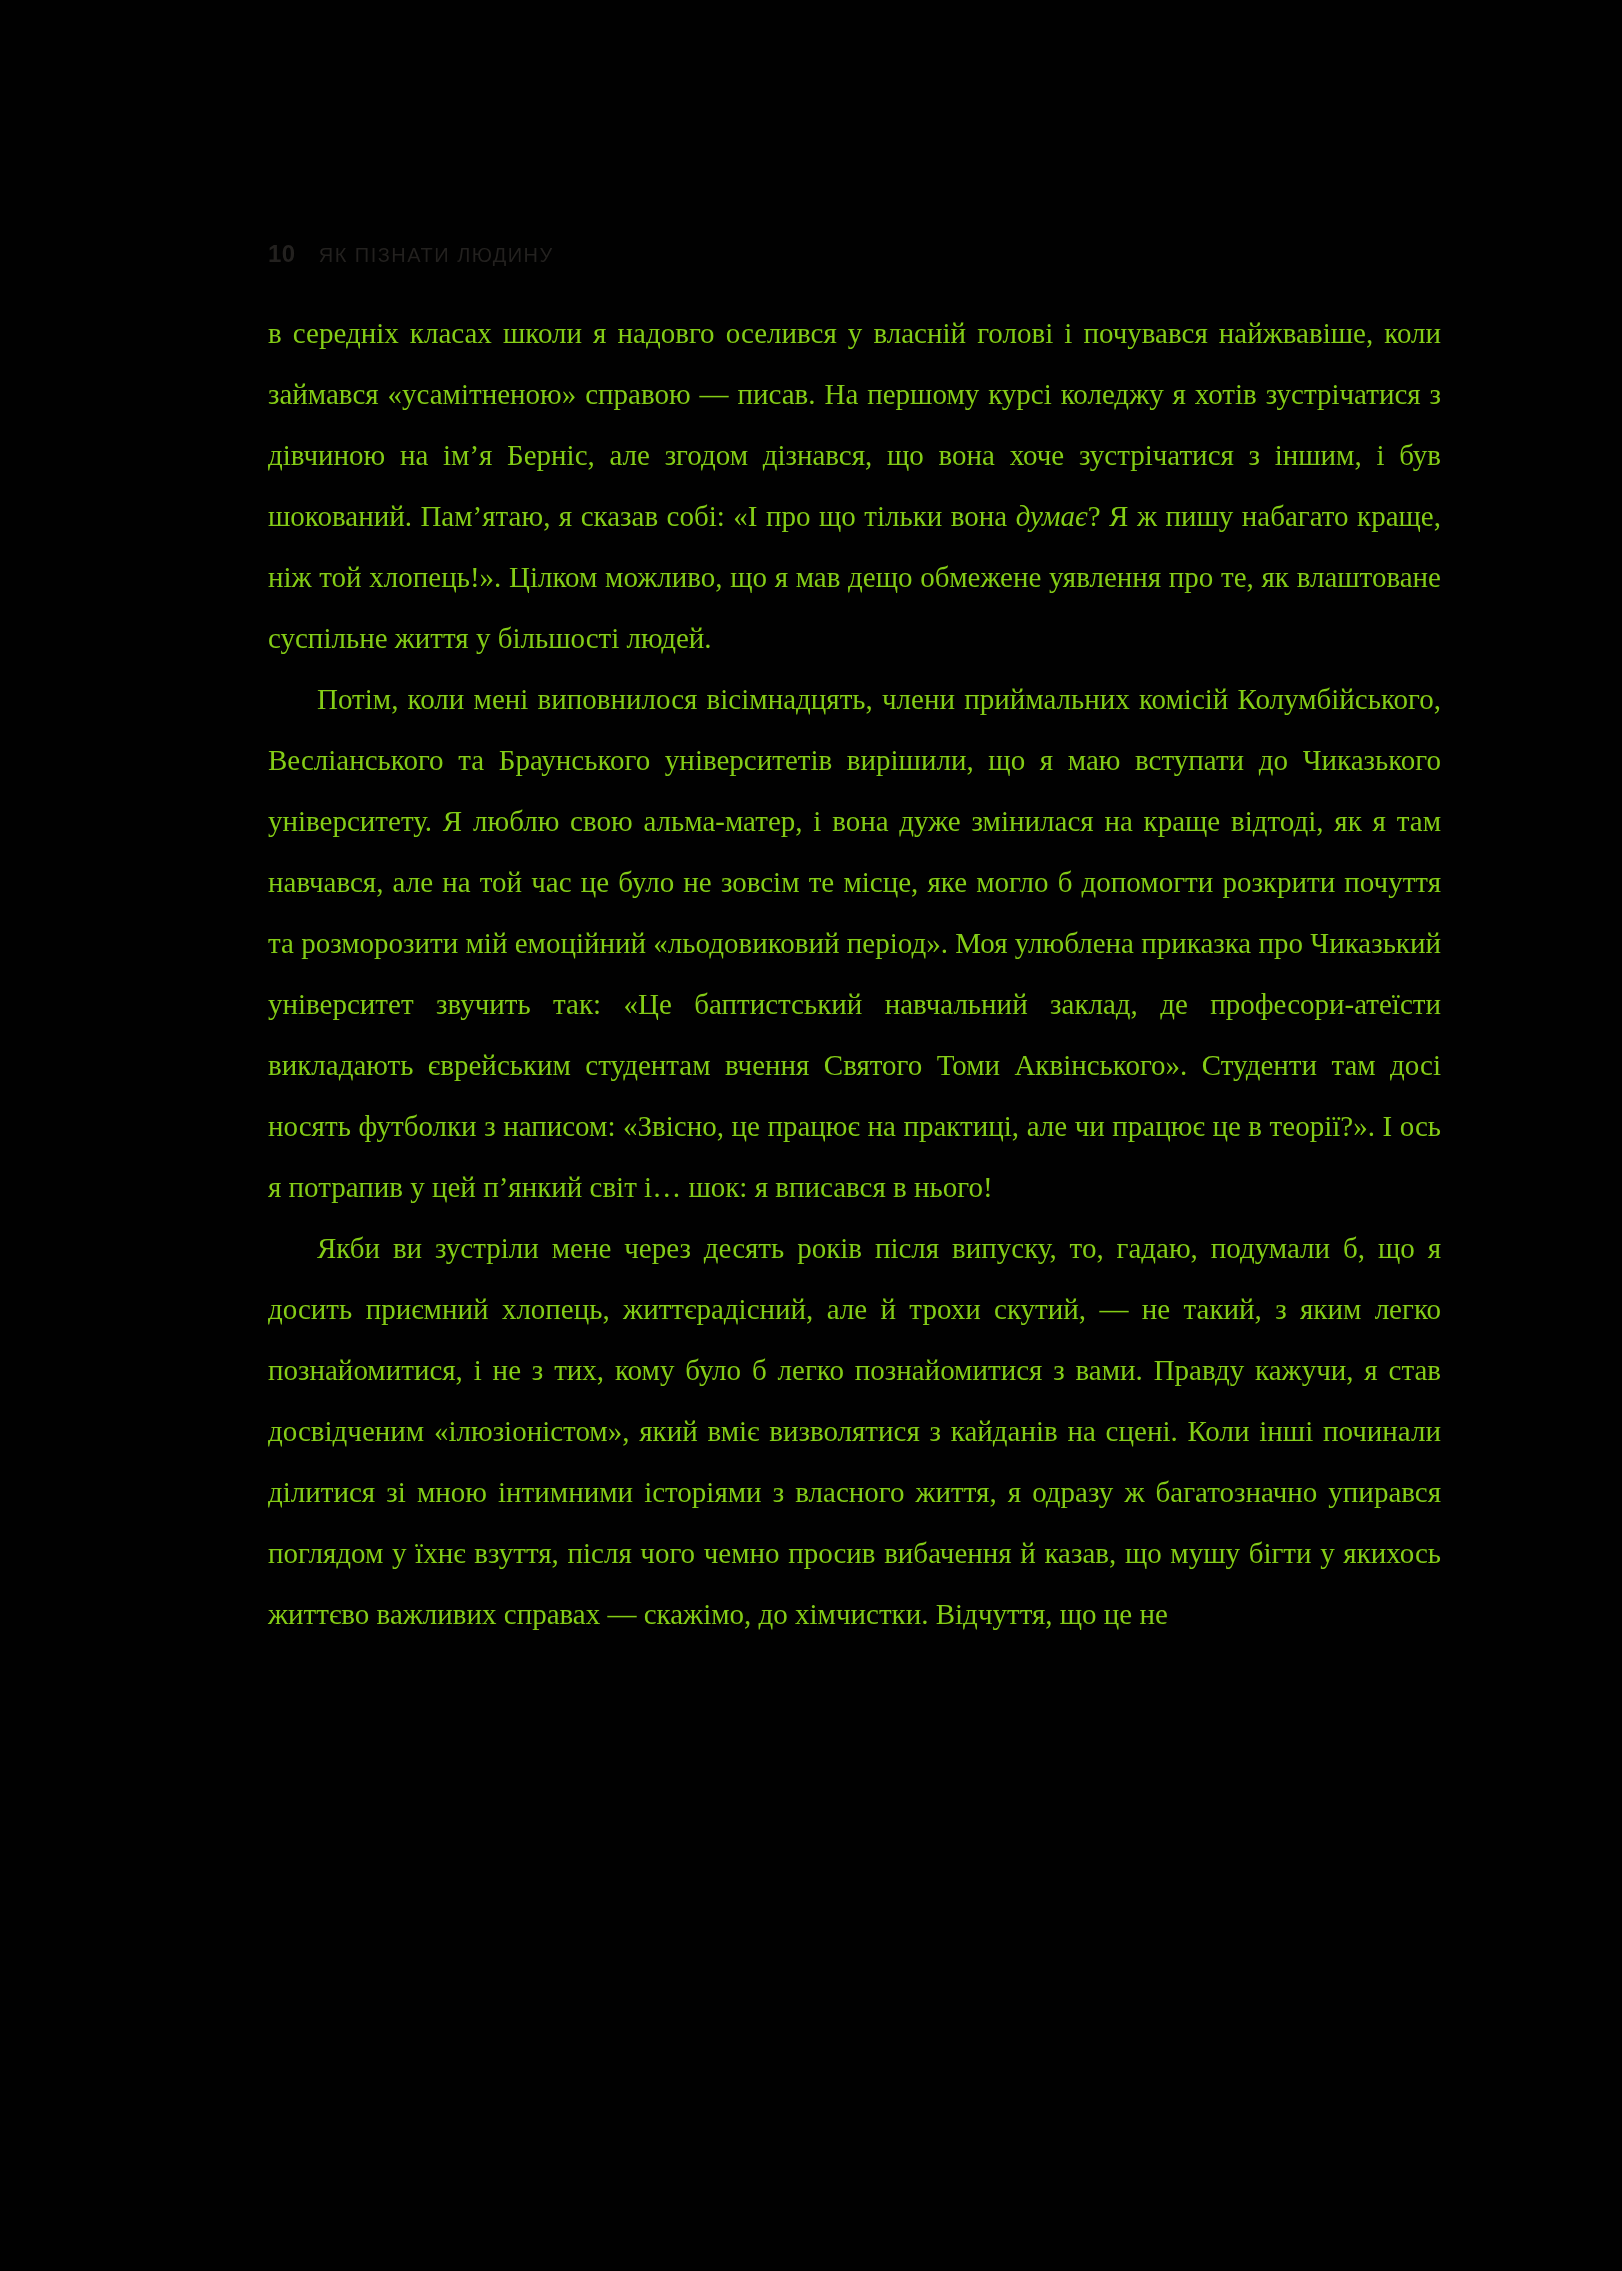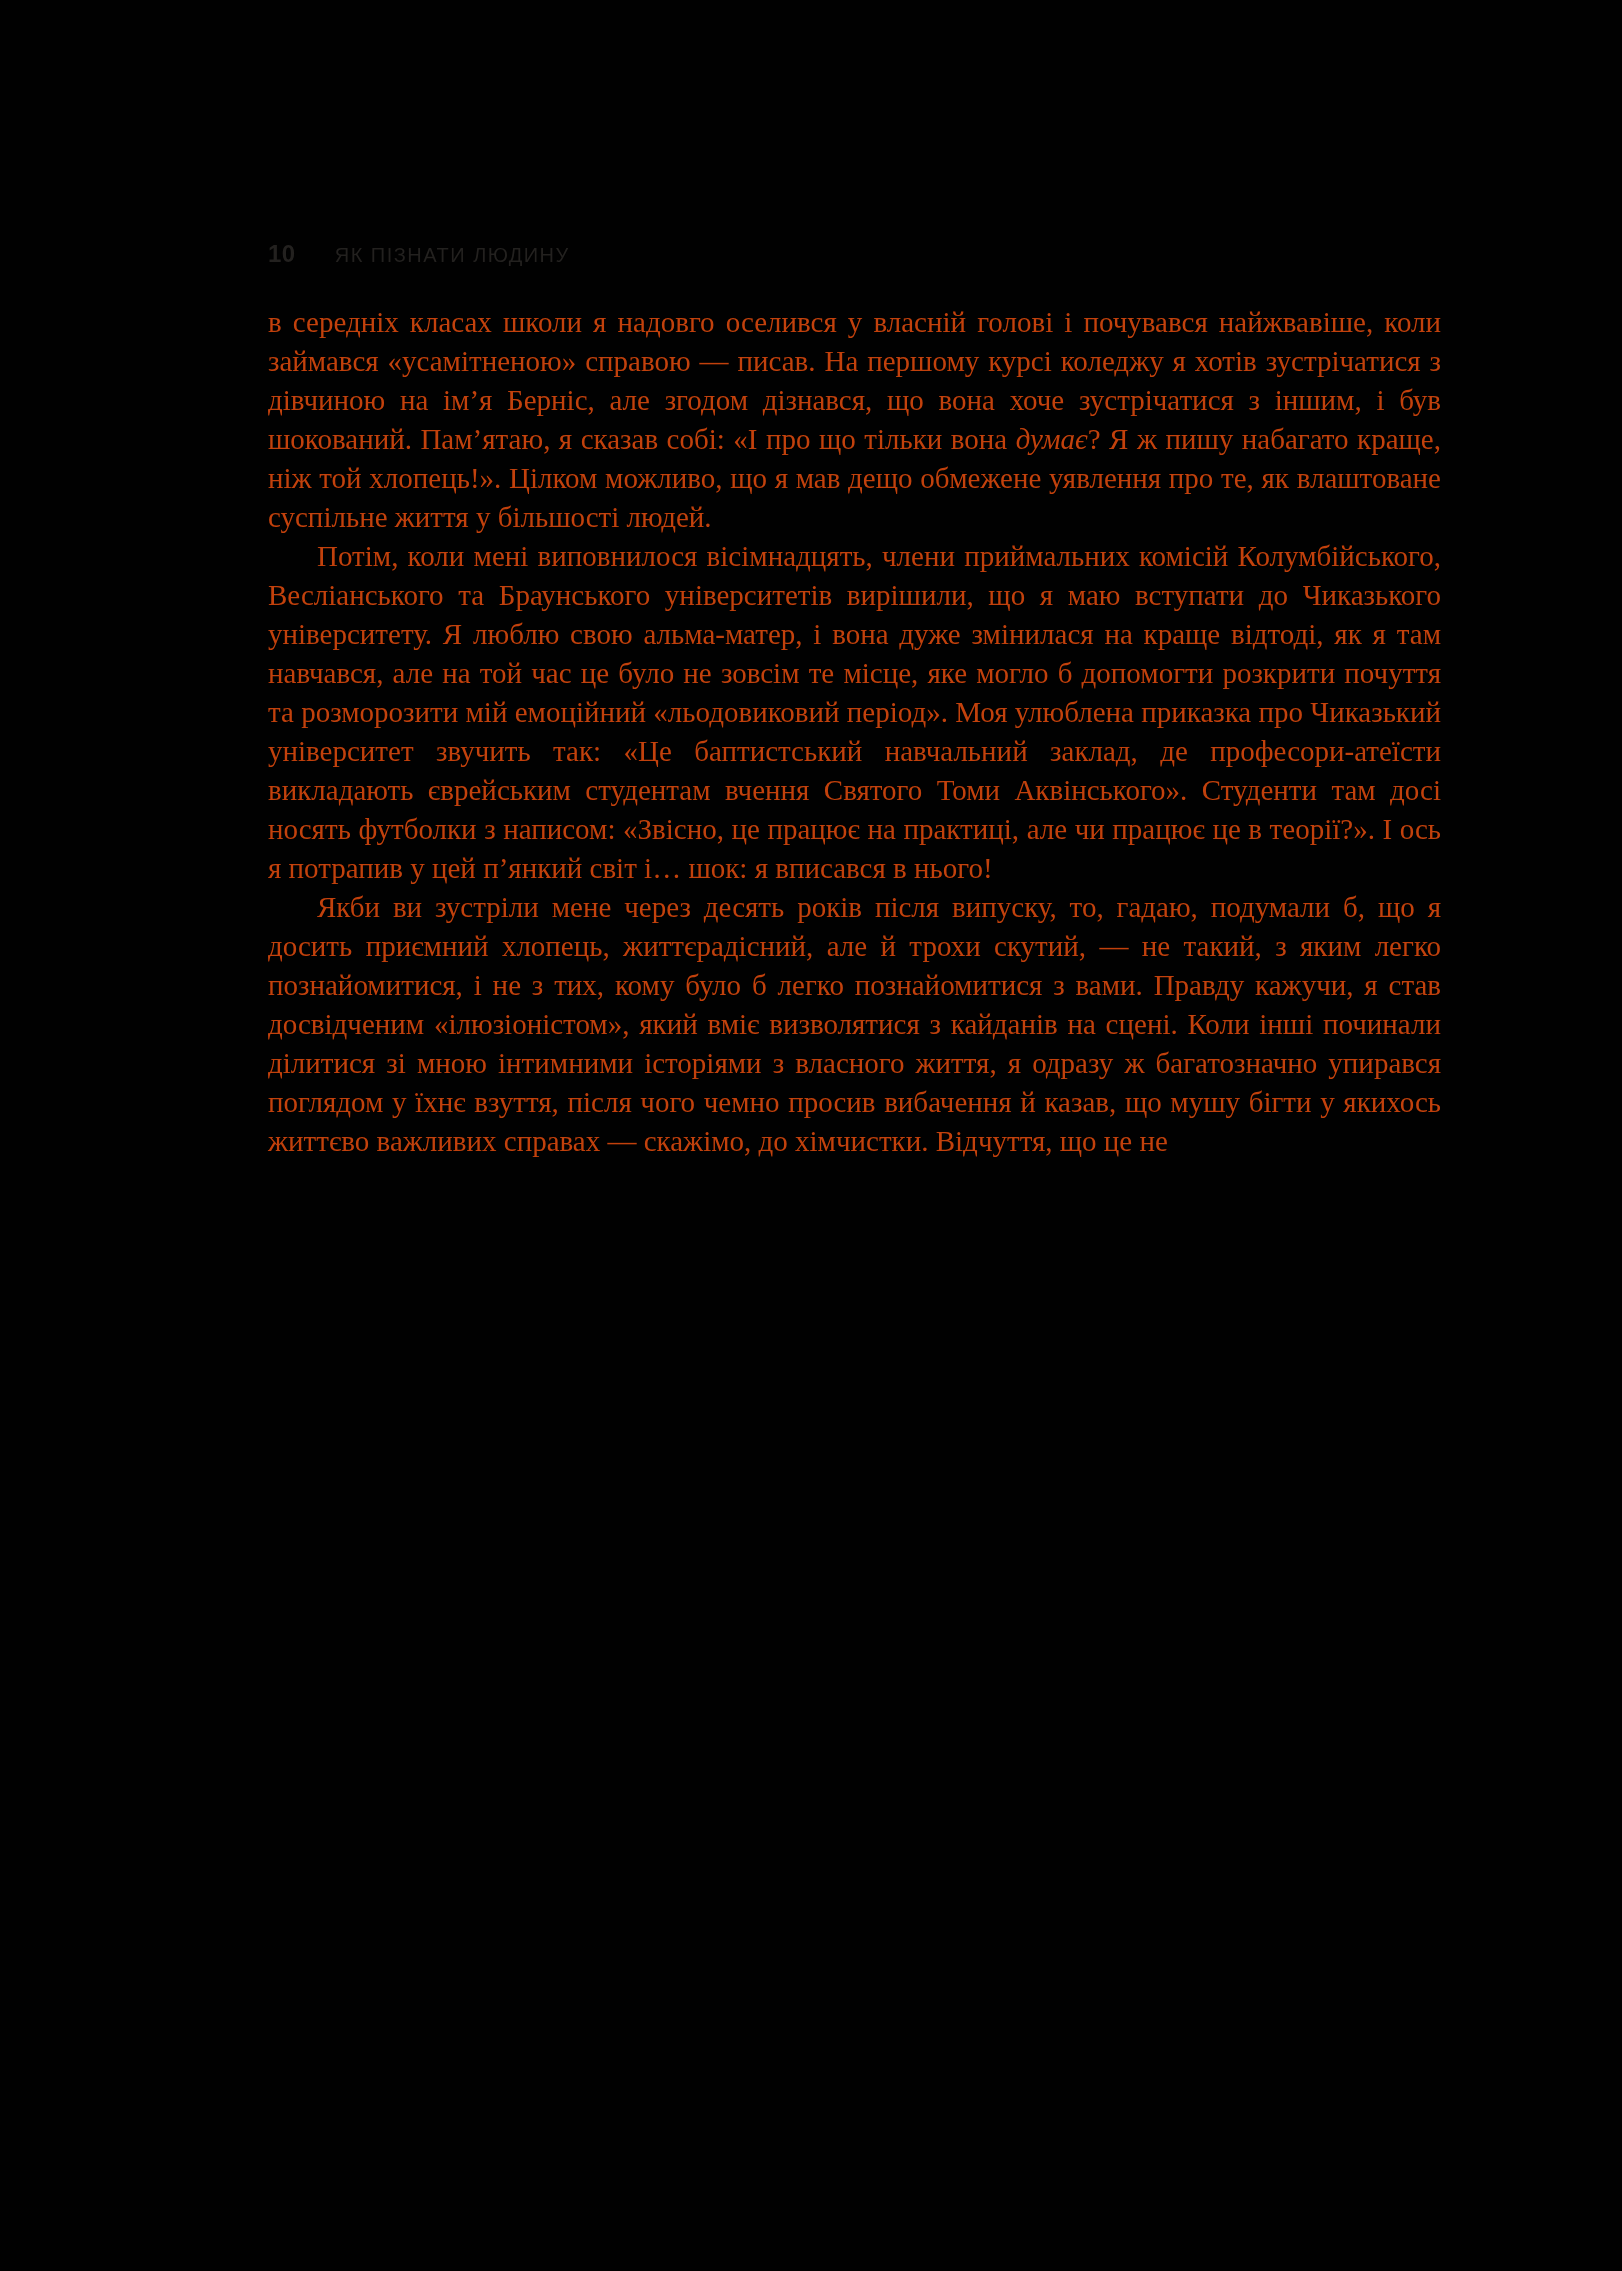--- a/index.html
+++ b/index.html
@@ -19,21 +19,21 @@
     height: 2271px;
     background: #010101;
     box-sizing: border-box;
   }
   .running-head {
     position: absolute;
     top: 203px;
     left: 268px;
     display: flex;
     align-items: baseline;
-    gap: 39px;
+    gap: 23px;
     color: #23211f;
     font-family: "Liberation Sans", sans-serif;
     font-size: 21px;
     letter-spacing: 1.1px;
     text-transform: uppercase;
     text-align: center;
   }
   .running-head .folio {
     font-size: 24px;
     font-weight: 700;
@@ -42,24 +42,24 @@
   .running-head .title {
     font-size: 20px;
     letter-spacing: 1.5px;
     margin-top: 41px;
   }
   .body-text {
     position: absolute;
     top: 303px;
     left: 268px;
     width: 1173px;
-    color: #c2410c;
+    color: #84cc16;
     font-family: "Liberation Serif", serif;
     font-size: 29px;
-    line-height: 39px;
+    line-height: 61px;
     text-align: justify;
     text-justify: inter-word;
   }
   .body-text p {
     margin: 0;
   }
   .body-text p.indent {
     text-indent: 49px;
   }
   .body-text em {

